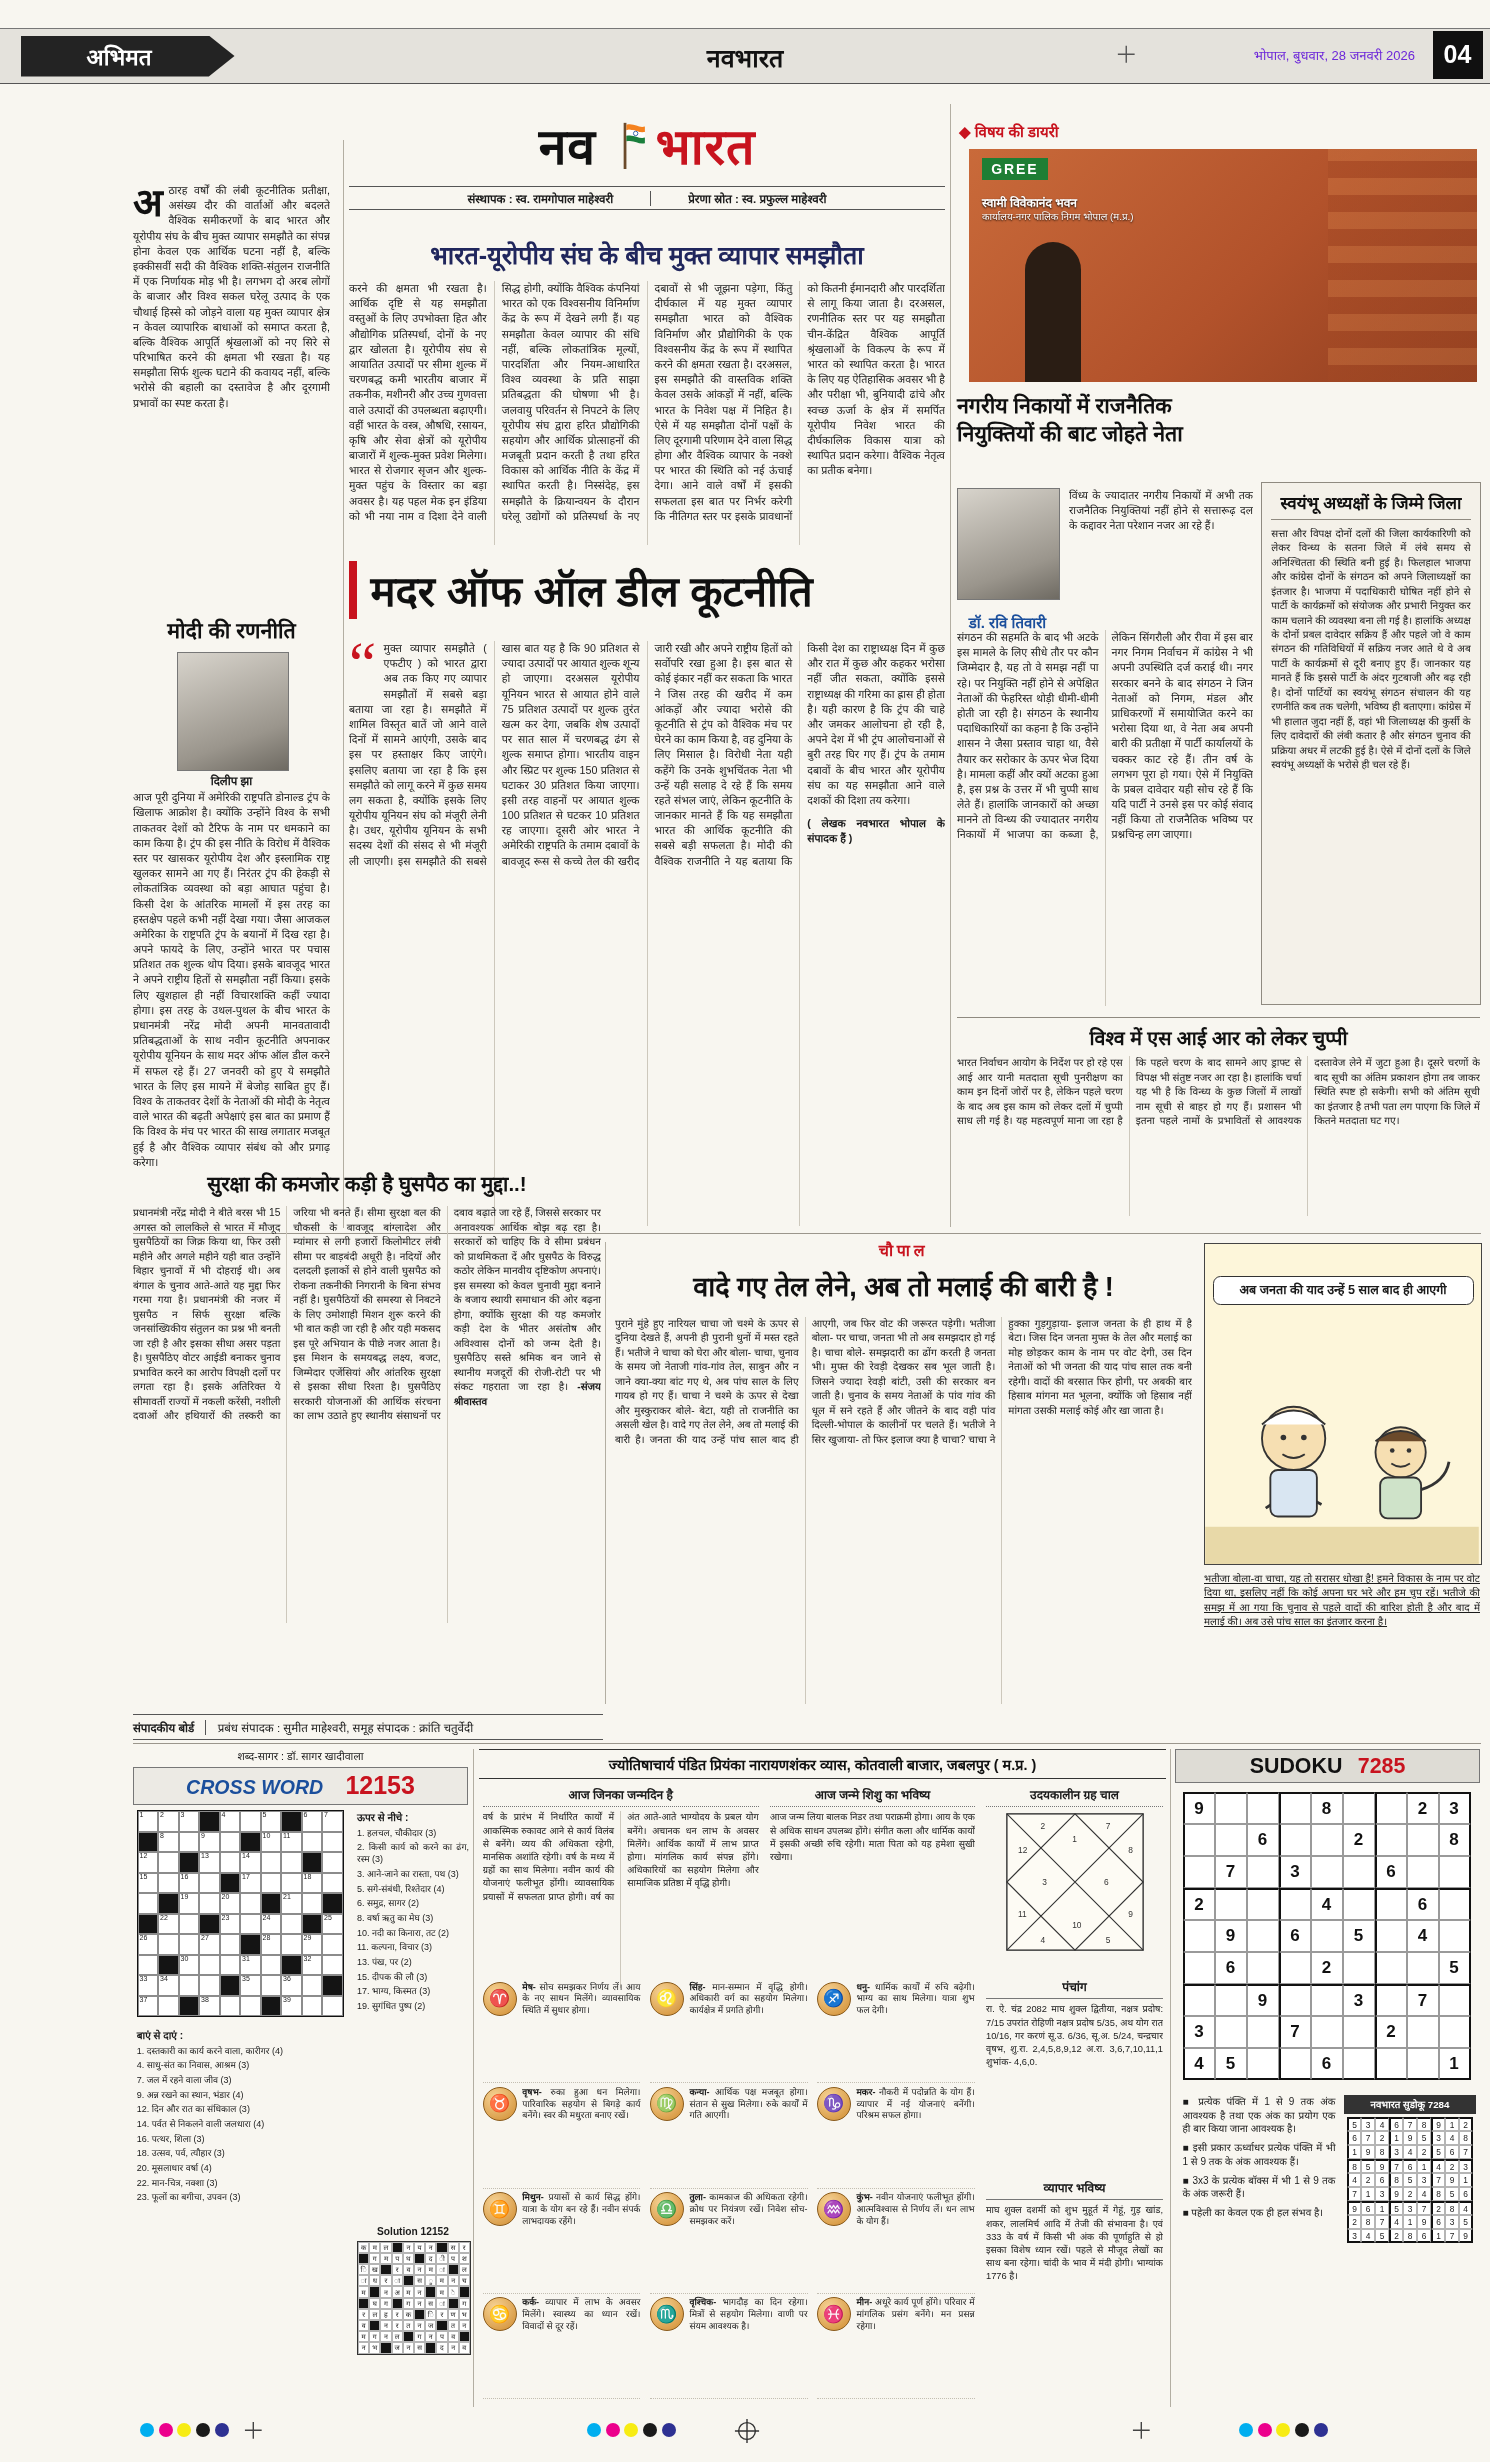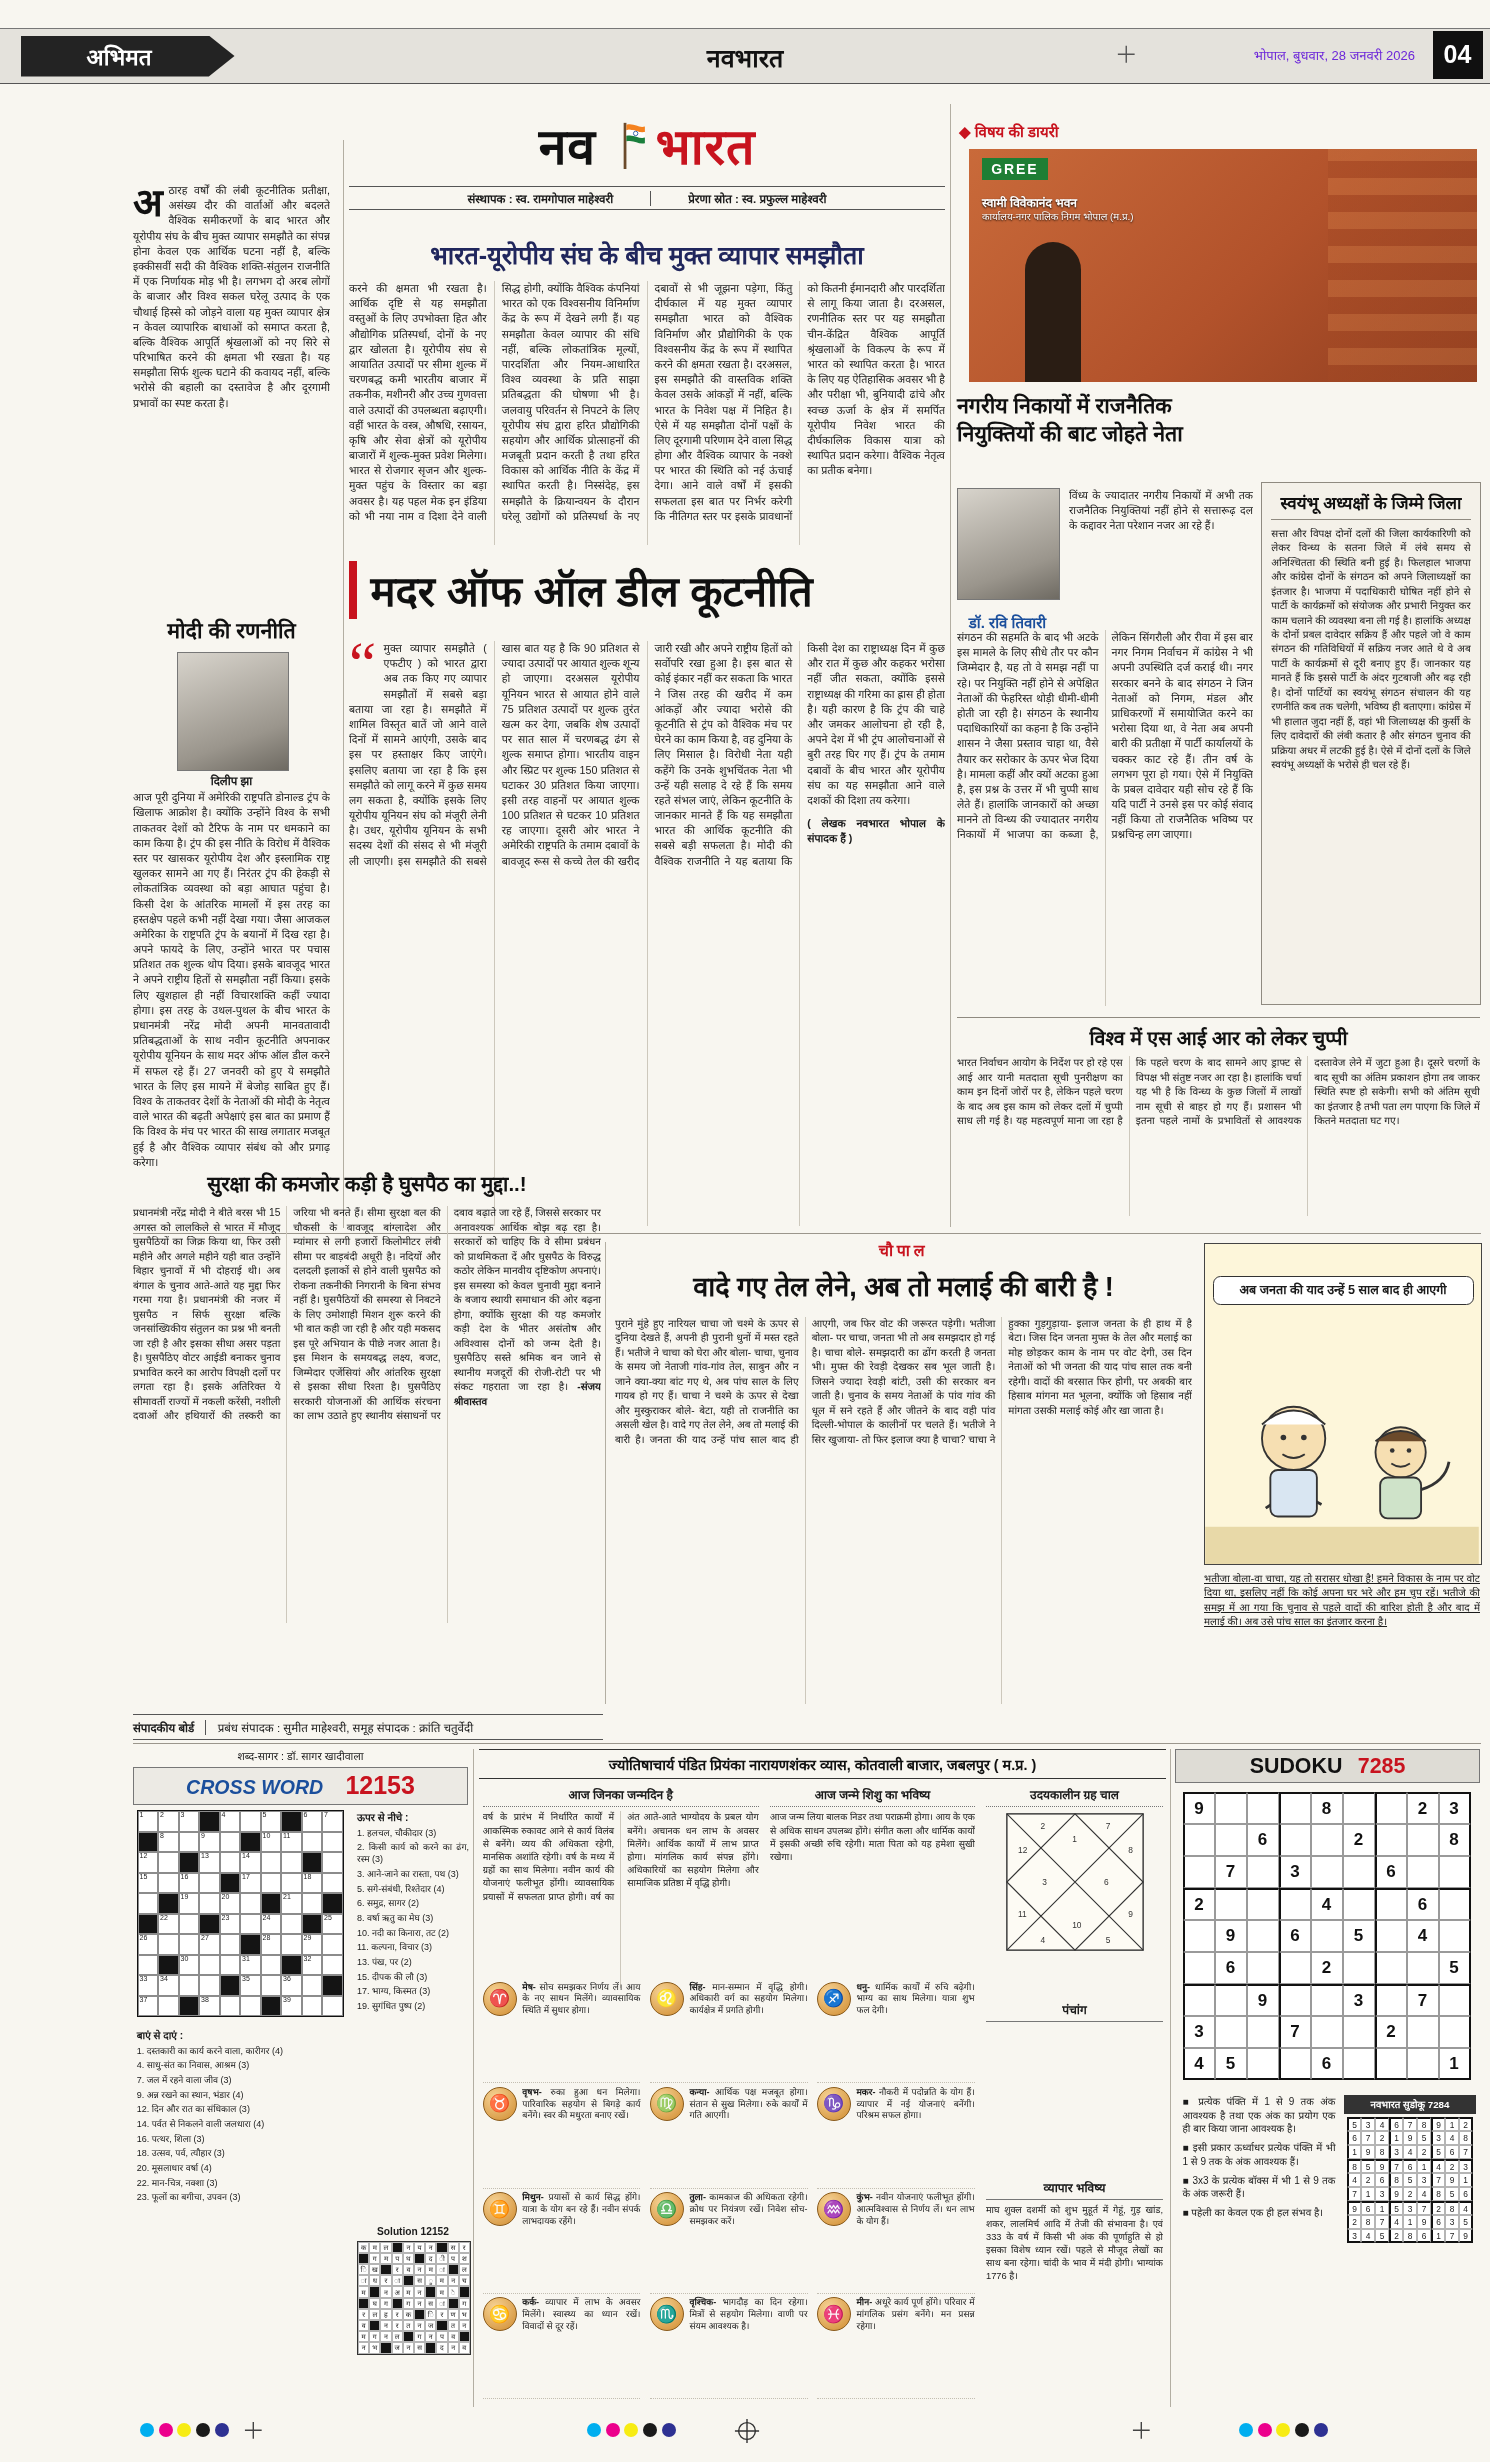--- a/index.html
+++ b/index.html
@@ -605,21 +605,22 @@
             <div class="ztext"><span class="zname">कुंभ- </span><span>नवीन योजनाएं फलीभूत होंगी। आत्मविश्वास से निर्णय लें। धन लाभ के योग हैं।</span></div>
           </div>
           <div class="zi">
             <div class="zicon">♓</div>
             <div class="ztext"><span class="zname">मीन- </span><span>अधूरे कार्य पूर्ण होंगे। परिवार में मांगलिक प्रसंग बनेंगे। मन प्रसन्न रहेगा।</span></div>
           </div>
         </div>
     </div>
 
     <div class="abs" style="left:507px;top:229px;width:177px;">
-      <div class="sechead" style="font-size:12px;border-bottom:0.9px solid #777;padding-bottom:2.8px;margin-bottom:4.7px;margin-top:23px;">पंचांग</div>
+      <div class="sechead" style="font-size:12px;border-bottom:0.9px solid #777;padding-bottom:2.8px;margin-bottom:4.7px;">पंचांग</div>
+      <div class="body" style="font-size:9.3px;height:175px;">रा. ऐ. चंद्र 2082 माघ शुक्ल द्वितीया, नक्षत्र प्रदोष: 7/15 उपरांत रोहिणी नक्षत्र प्रदोष 5/35, अथ योग रात 10/16, गर करणं सू.उ. 6/36, सू.अ. 5/24, चन्द्रचार वृषभ, शु.रा. 2,4,5,8,9,12 अ.रा. 3,6,7,10,11,1 शुभांक- 4,6,0.</div>
     </div>
     <div class="abs" style="left:507px;top:430px;width:177px;">
       <div class="sechead" style="font-size:12px;border-bottom:0.9px solid #777;padding-bottom:2.8px;margin-bottom:4.7px;">व्यापार भविष्य</div>
       <div class="body" style="font-size:9.3px;height:186px;">माघ शुक्ल दशमीं को शुभ मुहूर्त में गेहूं, गुड़ खांड, शकर, लालमिर्च आदि में तेजी की संभावना है। एवं 333 के वर्ष में किसी भी अंक की पूर्णाहुति से हो इसका विशेष ध्यान रखें। पहले से मौजूद लेखों का साथ बना रहेगा। चांदी के भाव में मंदी होगी। भाग्यांक 1776 है।</div>
     </div>
   </div>
 
   <div class="abs" style="left:1175px;top:1749px;width:305px;height:658px;">
     <div style="border:0.9px solid #777;background:#dedcd5;text-align:center;padding:3.7px 0;">
       <span style="font-size:21.4px;font-weight:bold;color:#111;">SUDOKU</span>

